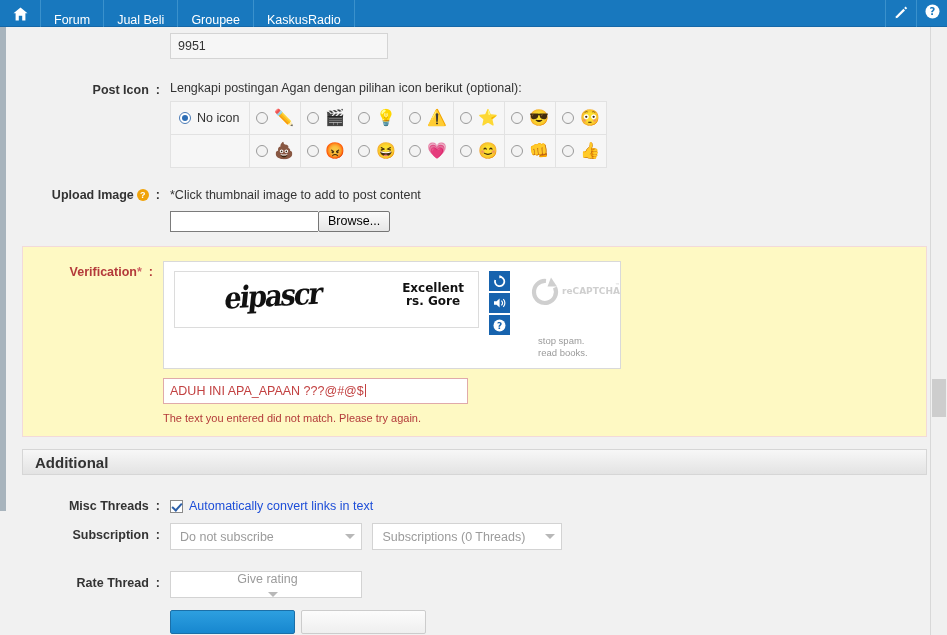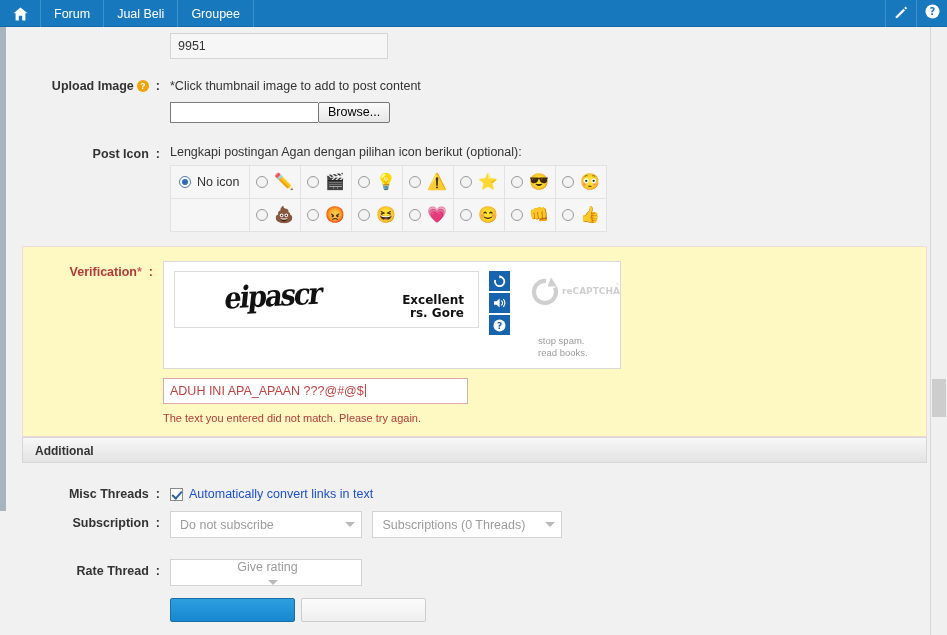--- a/index.html
+++ b/index.html
@@ -17,21 +17,21 @@
     background: #1878be;
     display: flex; align-items: stretch;
     box-shadow: inset 0 -1px 0 #1668a8;
   }
   .nav-home {
     width: 40px; display: flex; align-items: center; justify-content: center;
     border-right: 1px solid #3a91cc; cursor: pointer;
   }
   .nav-home svg { display: block; }
   .nav-item {
-    display: flex; align-items: center; padding: 0 13px;
+    display: flex; align-items: flex-end; padding: 0 13px;
     color: #ffffff; font-size: 12.5px;
     border-right: 1px solid #3a91cc; cursor: pointer;
     white-space: nowrap;
   }
   .nav-spacer { flex: 1 1 auto; }
   .nav-user {
     display: flex; align-items: center; gap: 6px; padding: 0 10px 0 6px;
     border-left: 1px solid #3a91cc; cursor: pointer;
   }
   .avatar {
@@ -152,24 +152,24 @@
     position: relative; overflow: hidden;
   }
   .cap-word {
     position: absolute; left: 50px; top: 8px;
     font-family: "DejaVu Serif", serif;
     font-size: 27px; font-weight: bold; color: #111111;
     letter-spacing: -2px;
     transform: skewX(-9deg) rotate(-3deg) scaleY(1.12);
   }
   .cap-word2 {
-    position: absolute; right: 14px; top: 22px;
+    position: absolute; right: 14px; top: 10px;
     font-family: "DejaVu Sans", sans-serif;
     font-size: 12px; font-weight: bold; color: #111111;
-    line-height: 12.5px; text-align: right;
+    line-height: 12.5px; text-align: center;
   }
   .captcha-input {
     width: 305px; height: 26px; box-sizing: border-box;
     margin-top: 9px;
     border: 1px solid #e0aaaa; background: #ffffff;
     color: #c24141; font-size: 12.5px;
     padding: 0 6px; line-height: 24px;
     position: relative;
   }
   .caret {
@@ -192,24 +192,25 @@
     margin-top: 26px; font-size: 9.5px; color: #9a9a9a;
     line-height: 12px; text-align: left; width: 100%; padding-left: 20px;
     box-sizing: border-box;
   }
   .verify-err {
     font-size: 11px; color: #b33a3a; margin-top: 8px;
   }
 
   
   .section-head {
+    margin-top: 12px;
     height: 26px; line-height: 26px;
     background: linear-gradient(#f7f7f7, #e3e3e3);
     border: 1px solid #d6d6d6;
-    font-size: 12px; font-weight: bold; color: #333333;
+    font-size: 15px; font-weight: bold; color: #333333;
     padding-left: 12px; box-sizing: border-box;
   }
 
   .chk-line { display: flex; align-items: center; gap: 6px; font-size: 12.5px; color: #1d4ed8; }
   .checkbox {
     width: 13px; height: 13px; box-sizing: border-box; flex: 0 0 13px;
     border: 1px solid #8a8a8a; background: #ffffff;
     position: relative; cursor: pointer;
   }
   .checkbox.on::after {
@@ -261,20 +262,23 @@
 
     <div class="nav-item">
       <span>Forum</span>
     </div>
     <div class="nav-item">
       <span>Jual Beli</span>
     </div>
     <div class="nav-item">
       <span>Groupee</span>
     </div>
+    <div class="nav-item">
+      <span>KaskusRadio</span>
+    </div>
 
     <div class="nav-spacer"></div>
 
     <div class="nav-icon-btn">
       <span>
         <svg width="14" height="14" viewBox="0 0 14 14">
           <path d="M2 11.2 L9.4 3.8 L11 5.4 L3.6 12.8 L1.6 13.2 Z" fill="#ffffff"></path>
           <path d="M10.2 3 L11.6 1.6 L13.2 3.2 L11.8 4.6 Z" fill="#ffffff"></path>
         </svg>
       </span>
@@ -289,33 +293,20 @@
     </div>
   </div>
 
   <div class="page">
     <div class="content">
 
       <div class="row" style="padding-top:6px;">
         <div class="lbl"></div>
         <div class="fld">
           <div class="num-input">9951</div>
-        </div>
-      </div>
-
-      <div class="row" style="margin-top:20px;">
-        <div class="lbl">
-          <span>Upload Image</span><span class="help-dot">?</span><span class="colon">:</span>
-        </div>
-        <div class="fld">
-          <div class="hint">*Click thumbnail image to add to post content</div>
-          <div class="file-line">
-            <div class="file-input"></div>
-            <div class="browse-btn">Browse...</div>
-          </div>
         </div>
       </div>
 
       <div class="row" style="margin-top:22px;">
         <div class="lbl" style="padding-top:2px;">
           <span>Post Icon</span><span class="colon">:</span>
         </div>
         <div class="fld">
           <div class="hint" style="margin-bottom:0;">Lengkapi postingan Agan dengan pilihan icon berikut (optional):</div>
           <table class="icon-table">
@@ -410,20 +401,33 @@
                   </td>
               <td>
                     <div class="icon-cell">
                       <span class="radio"></span>
                       <span class="emoji">👍</span>
                     </div>
                   </td>
             </tr>
           </tbody>
             </table>
+        </div>
+      </div>
+
+      <div class="row" style="margin-top:20px;">
+        <div class="lbl">
+          <span>Upload Image</span><span class="help-dot">?</span><span class="colon">:</span>
+        </div>
+        <div class="fld">
+          <div class="hint">*Click thumbnail image to add to post content</div>
+          <div class="file-line">
+            <div class="file-input"></div>
+            <div class="browse-btn">Browse...</div>
+          </div>
         </div>
       </div>
 
       <div class="verify-panel">
         <div class="row">
           <div class="lbl verify-lbl" style="padding-top:4px; width:140px; flex:0 0 140px;">
             <span>Verification</span><span class="star">*</span><span class="colon">:</span>
           </div>
           <div class="fld">
             <div class="captcha-box">

